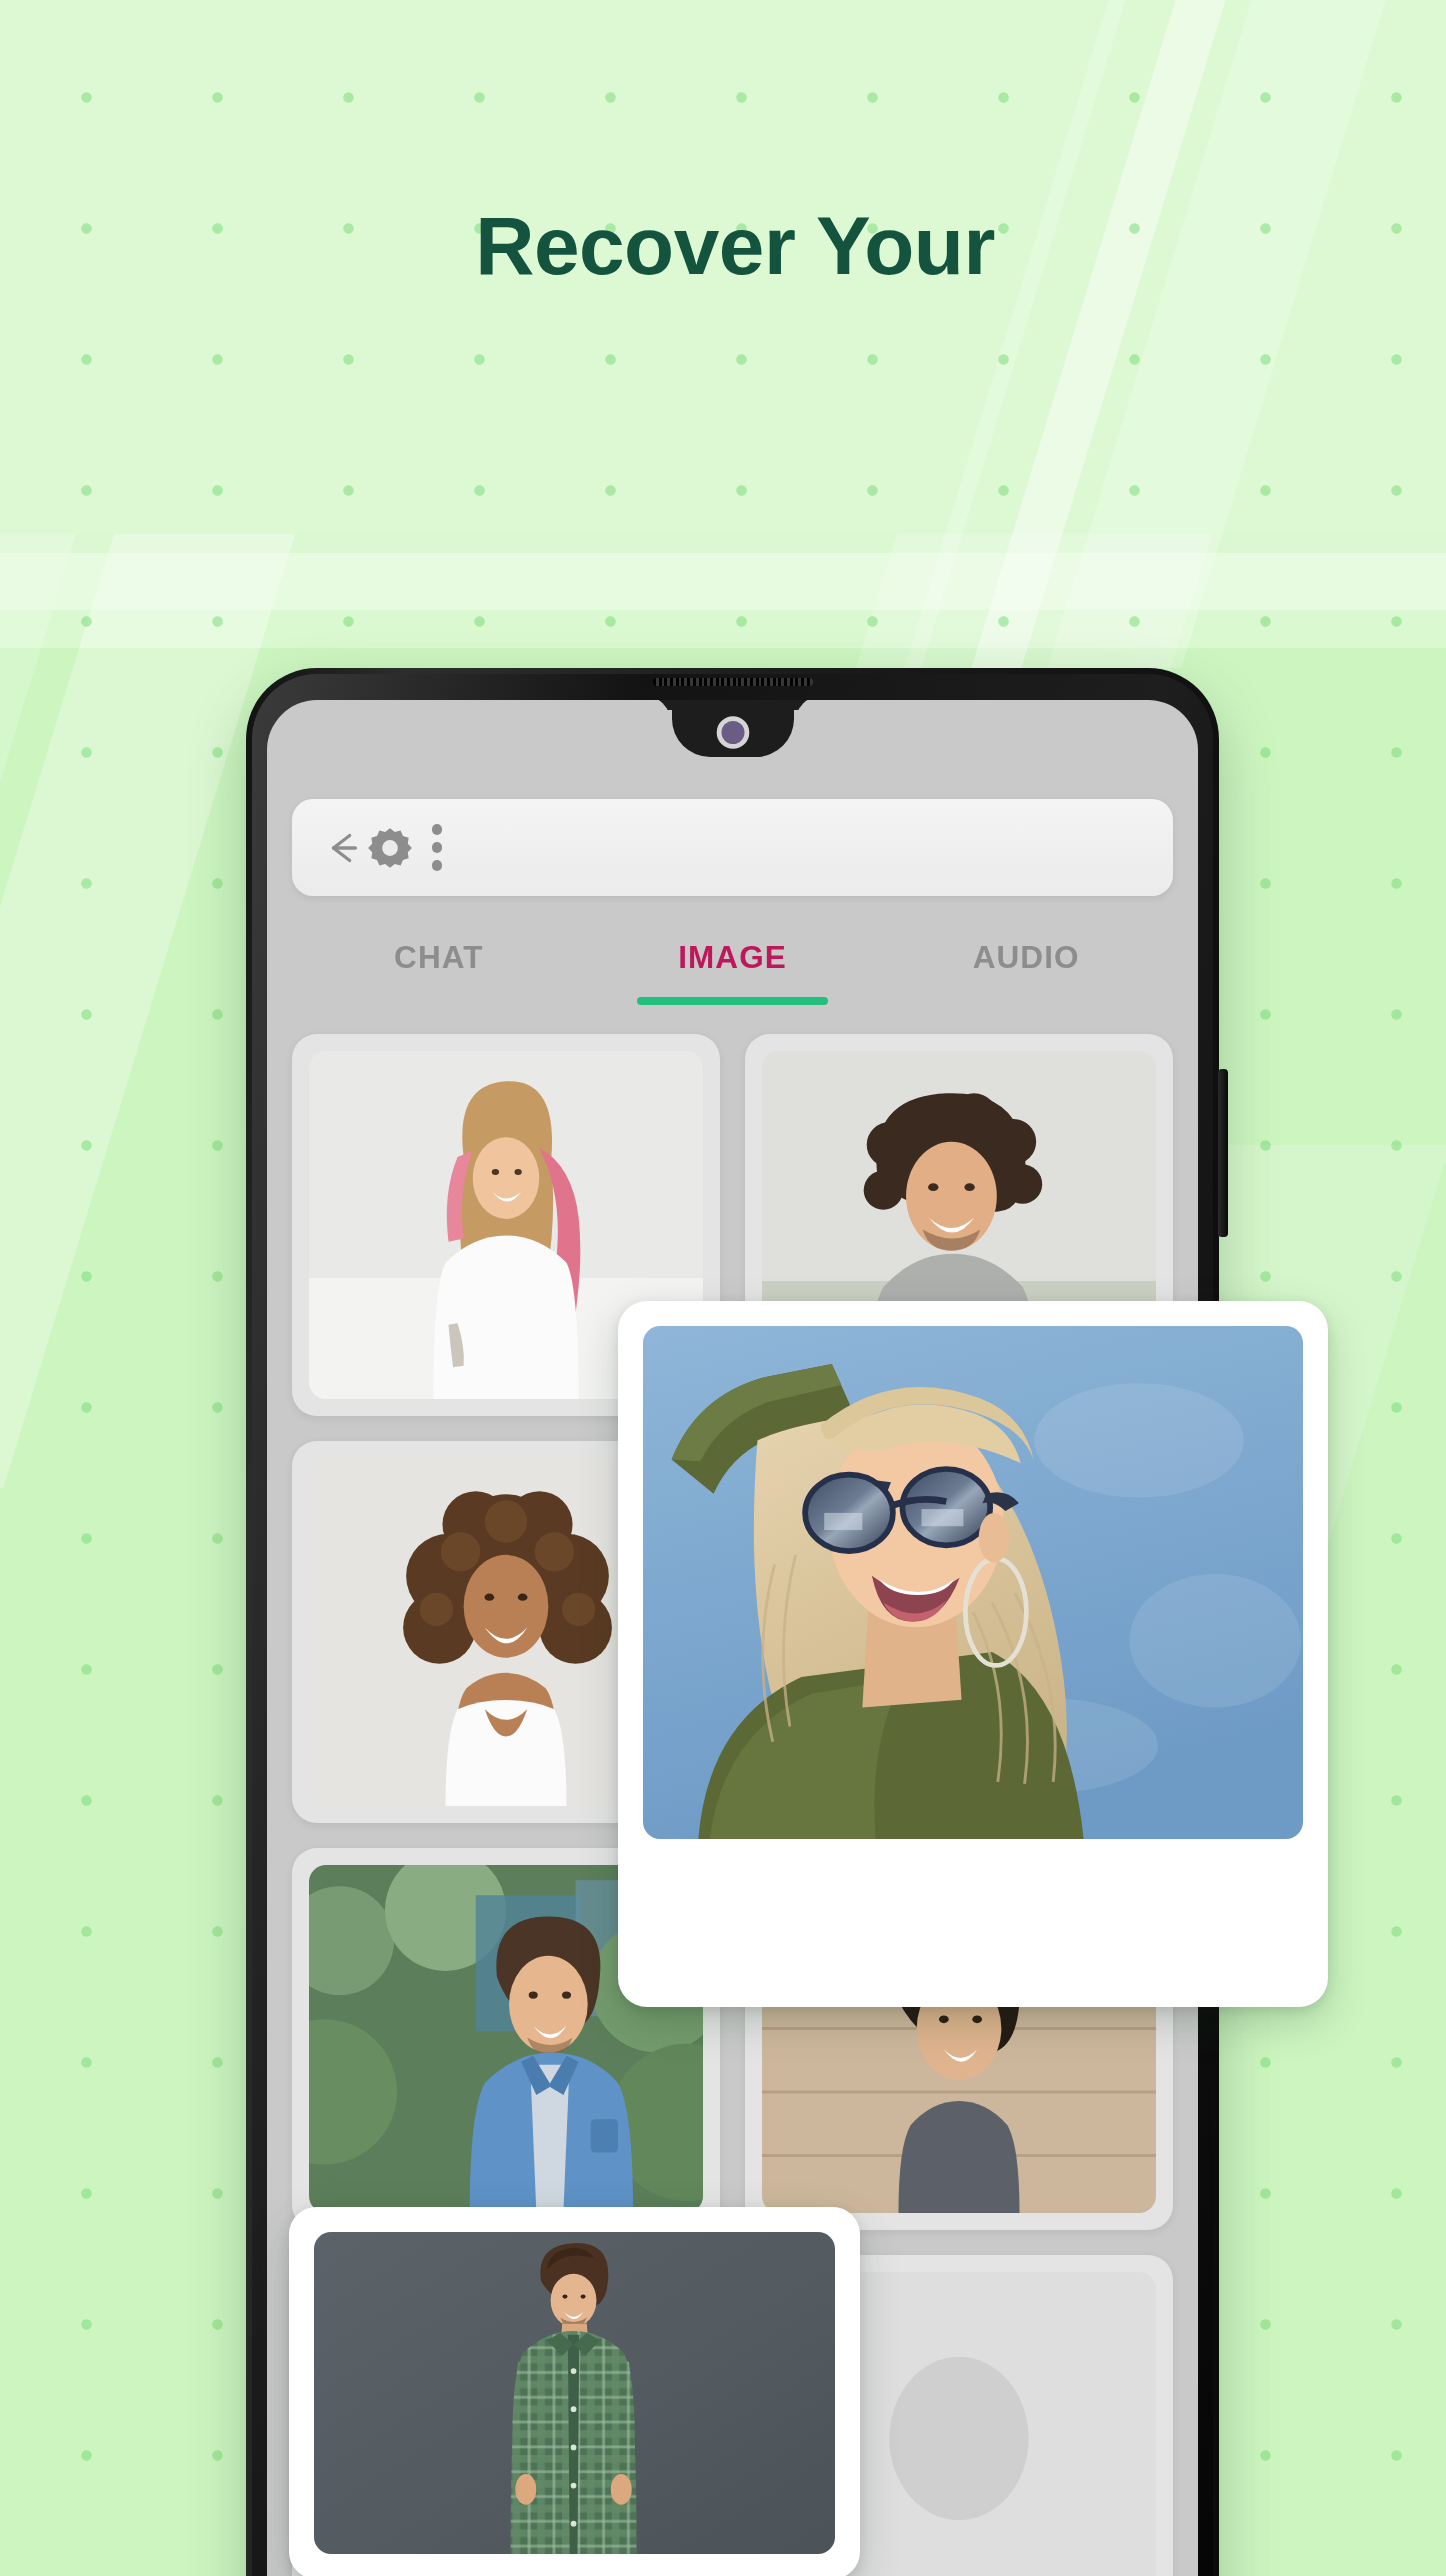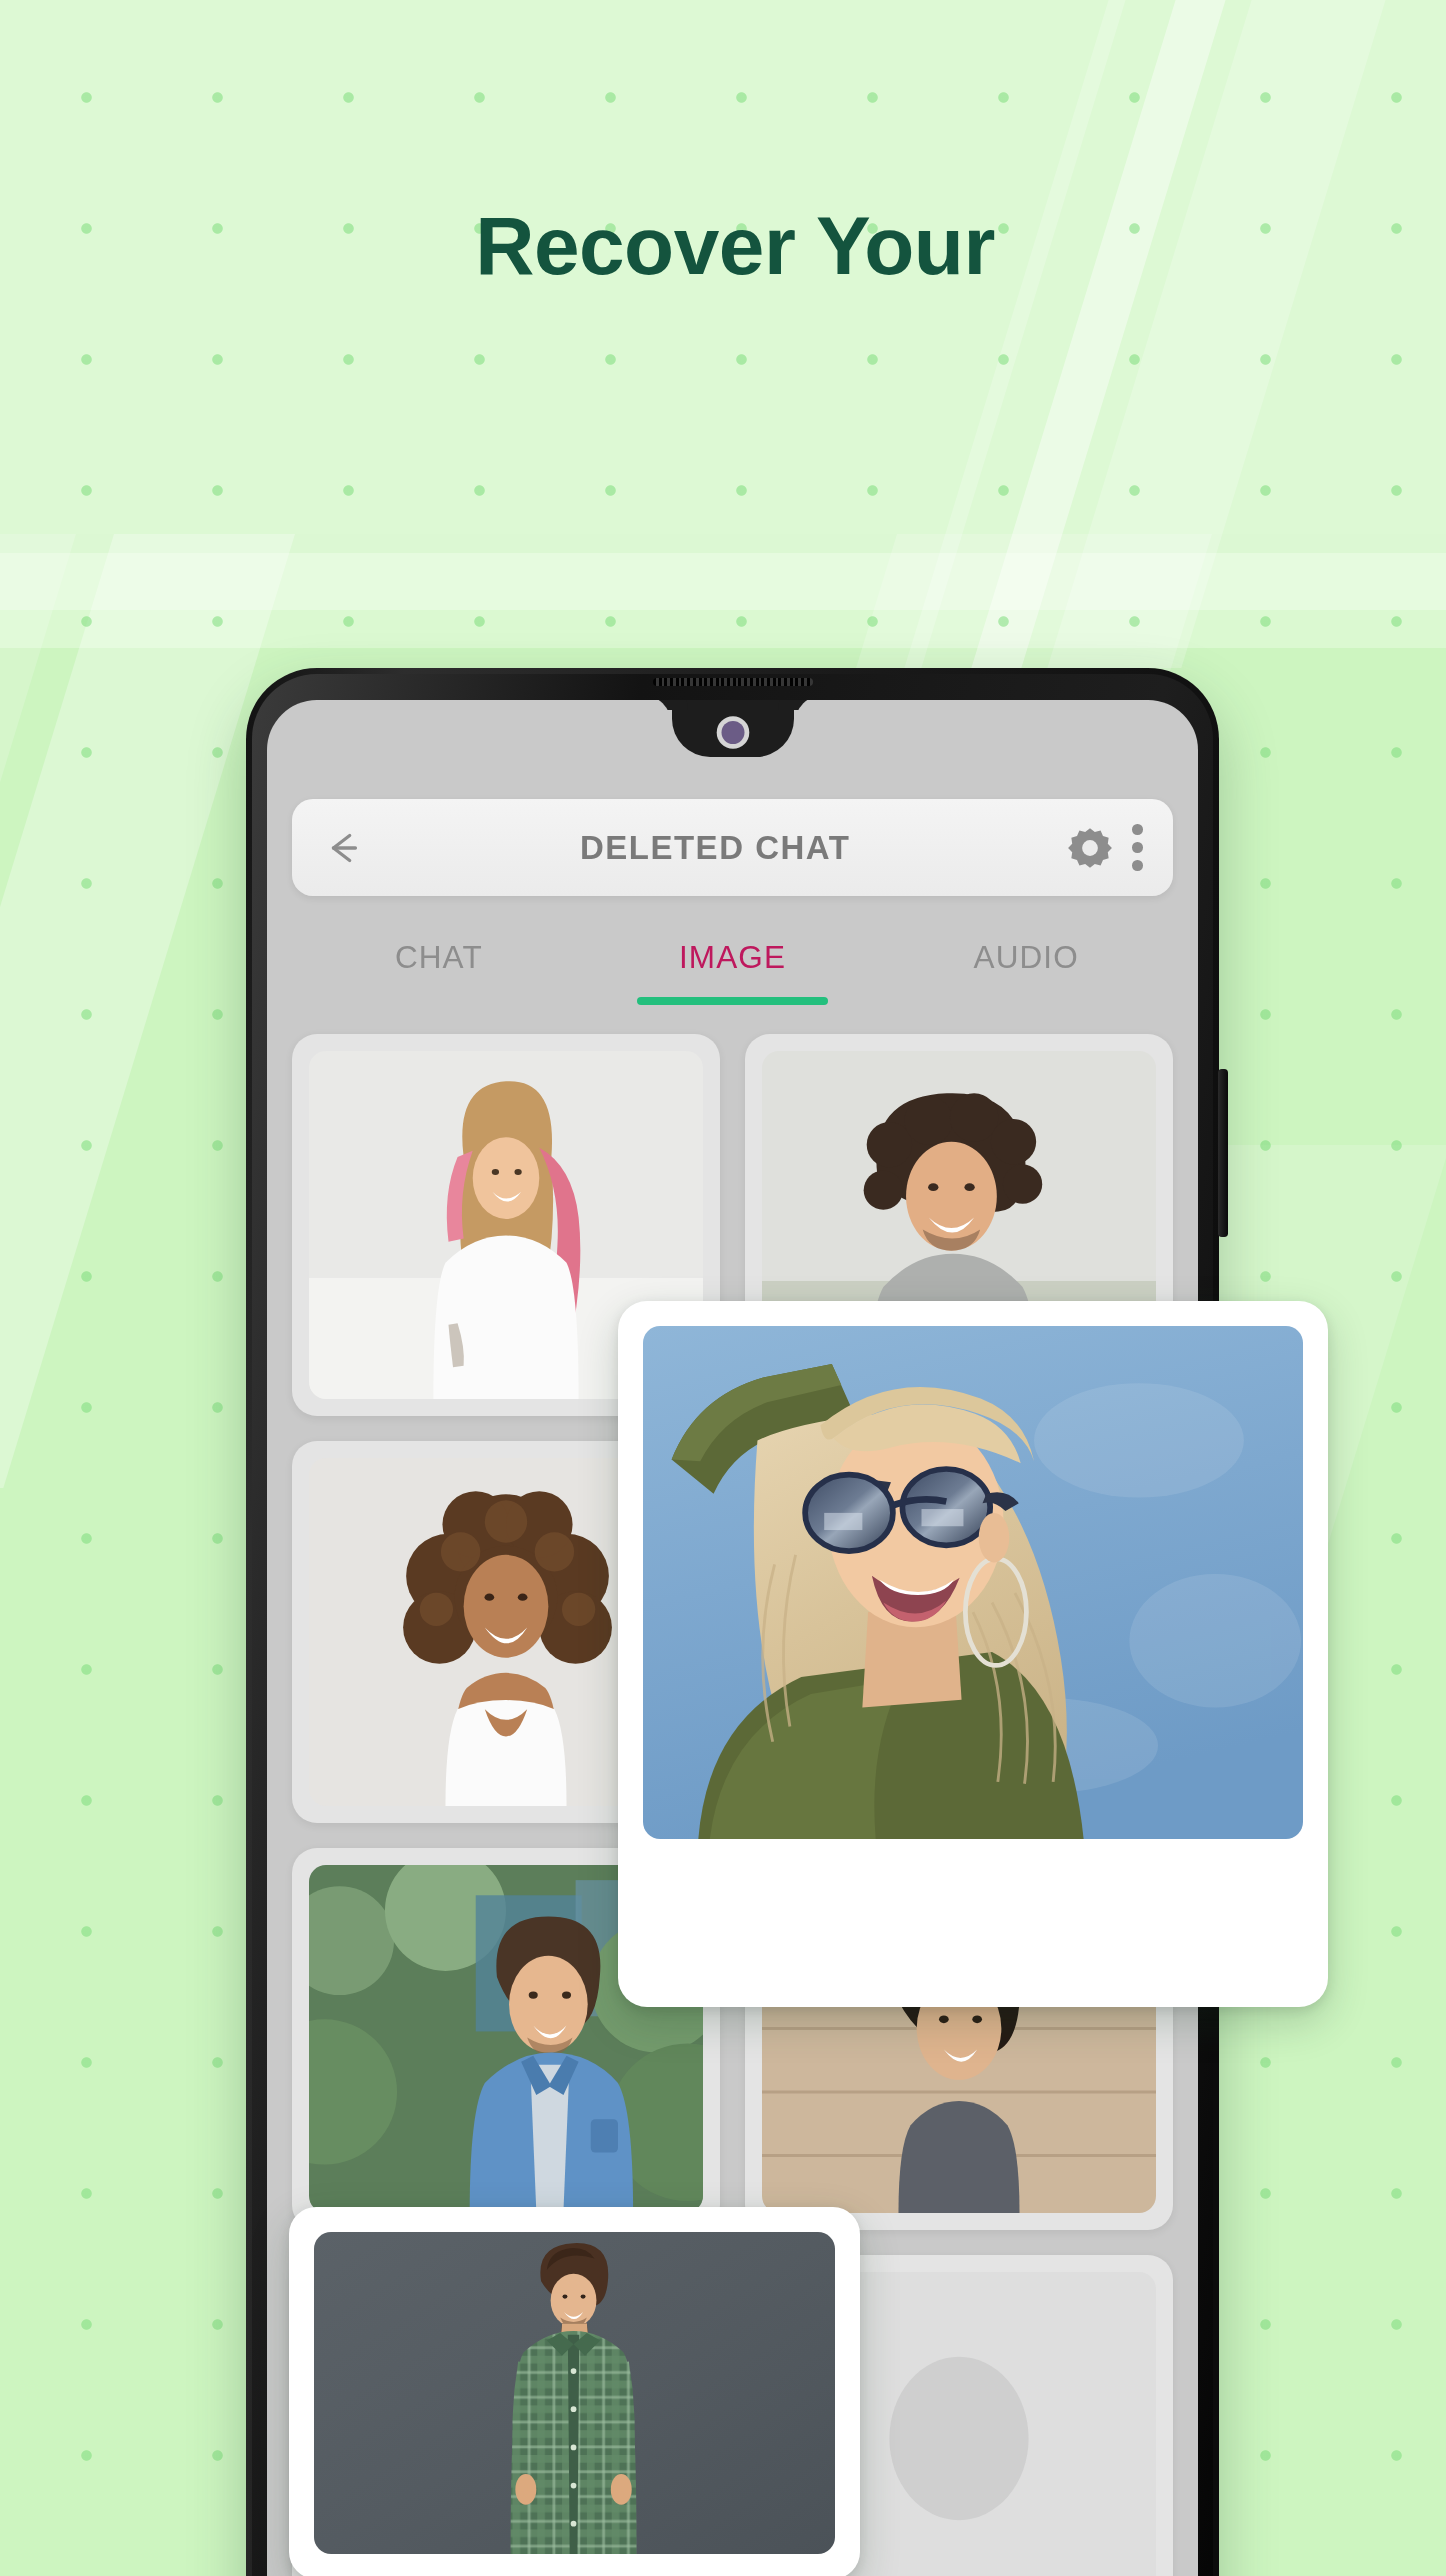--- a/index.html
+++ b/index.html
@@ -130,21 +130,21 @@
 
   
   #tabs {
     position:absolute; left:25px; right:25px; top:229px; height:82px;
     display:flex;
   }
   .tab {
     flex:1; display:flex; flex-direction:column;
     align-items:center; justify-content:flex-start;
     padding-top:9.5px;
-    font-size:31.5px; font-weight:400; letter-spacing:1.1px;
+    font-size:31.5px; font-weight:700; letter-spacing:1.1px;
     color:#8d8d8d;
   }
   .tab.active { color:#be185d; }
   .tab .ul { display:none; }
   .tab.active .ul {
     display:block; margin-top:21px;
     width:191px; height:8.6px; border-radius:5.7px; background:#23bf7d;
   }
 
   
@@ -228,21 +228,20 @@
     <div id="notch"></div>
     <div id="camera"></div>
 
     <div id="appbar">
       <span id="back-arrow">
         <svg viewBox="0 0 46 46">
           <path d="M30 10 L13 23 L30 36" fill="none" stroke="#8d8d8d" stroke-width="3.4" stroke-linecap="round" stroke-linejoin="round"></path>
           <line x1="13" y1="23" x2="36" y2="23" stroke="#8d8d8d" stroke-width="3.4" stroke-linecap="round"></line>
         </svg>
       </span>
-      <span id="appbar-title">DELETED CHAT</span>
       <span id="gear">
         <svg viewBox="0 0 52 52">
           <path fill="#8d8d8d" d="M26 5.5 31 9.3 37 7.7 39.5 13.5 45.4 15.4 44.5 21.6 48.8 26 44.5 30.4 45.4 36.6 39.5 38.5 37 44.3 31 42.7 26 46.5 21 42.7 15 44.3 12.5 38.5 6.6 36.6 7.5 30.4 3.2 26 7.5 21.6 6.6 15.4 12.5 13.5 15 7.7 21 9.3Z"></path>
           <circle cx="26" cy="26" r="8.2" fill="#ebebeb"></circle>
         </svg>
       </span>
       <span id="kebab">
         <i></i>
           <i></i>
           <i></i>

